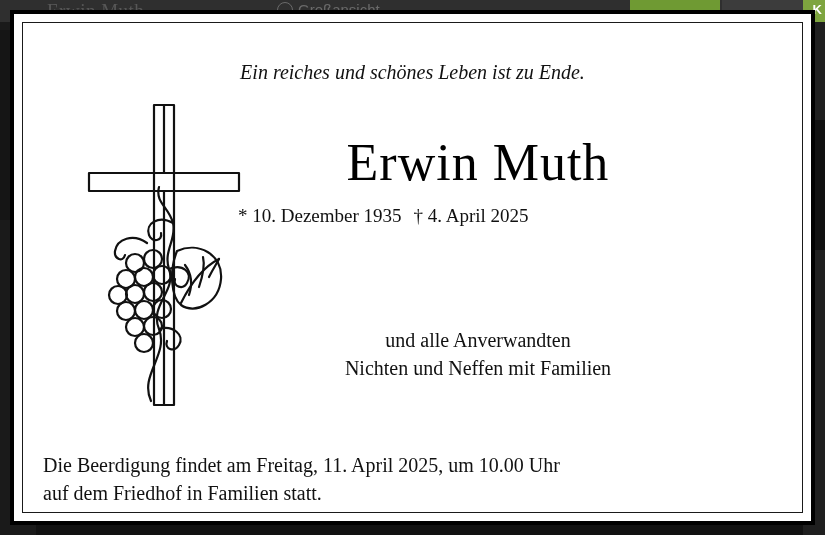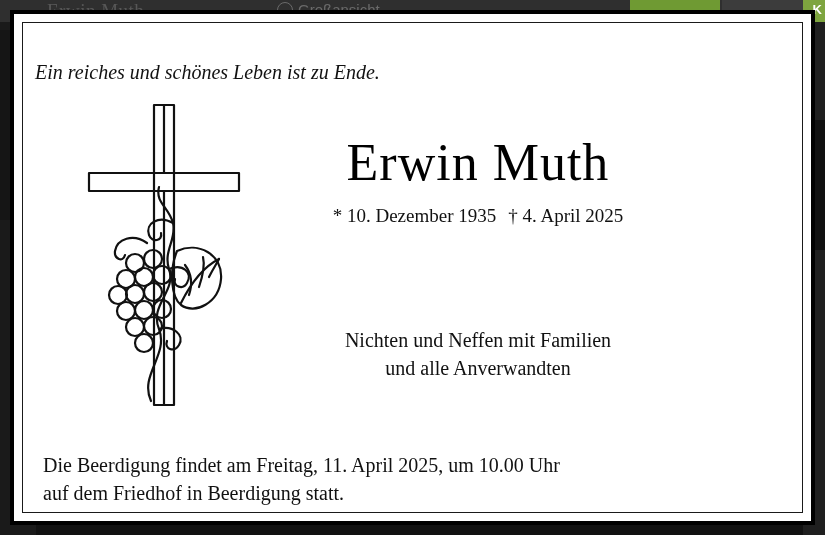--- a/index.html
+++ b/index.html
@@ -143,22 +143,23 @@
     position: absolute;
     inset: 8px;
     border: 1px solid #1a1a1a;
     box-sizing: border-box;
     background: #ffffff;
   }
 
   .motto {
     position: absolute;
     top: 38px;
-    left: 12px;
+    left: 0;
     width: 100%;
+    text-align: center;
     font-style: italic;
     font-size: 20px;
     color: #111;
   }
 
   .name {
     position: absolute;
     top: 110px;
     left: 215px;
     width: 480px;
@@ -166,21 +167,20 @@
     font-size: 52px;
     letter-spacing: 1px;
     color: #000;
   }
 
   .dates {
     position: absolute;
     top: 182px;
     left: 215px;
     width: 480px;
-    text-align: center;
     font-size: 19px;
     color: #111;
   }
   .dates .sep { display: inline-block; width: 12px; }
 
   .gratitude {
     position: absolute;
     top: 262px;
     left: 215px;
     width: 480px;
@@ -296,23 +296,23 @@
     </div>
 
     <div class="name">Erwin Muth</div>
 
     <div class="dates">
       <span>* 10. Dezember 1935</span><span class="sep"></span><span>† 4. April 2025</span>
     </div>
 
 
     <div class="family">
+      <div>und alle Anverwandten</div>
       <div>Nichten und Neffen mit Familien</div>
-      <div>und alle Anverwandten</div>
     </div>
 
     <div class="funeral">
       <div>Die Beerdigung findet am Freitag, 11. April 2025, um 10.00 Uhr</div>
-      <div>auf dem Friedhof in Beerdigung statt.</div>
+      <div>auf dem Friedhof in Familien statt.</div>
     </div>
 
   </div>
 </div>
 
 </body></html>

